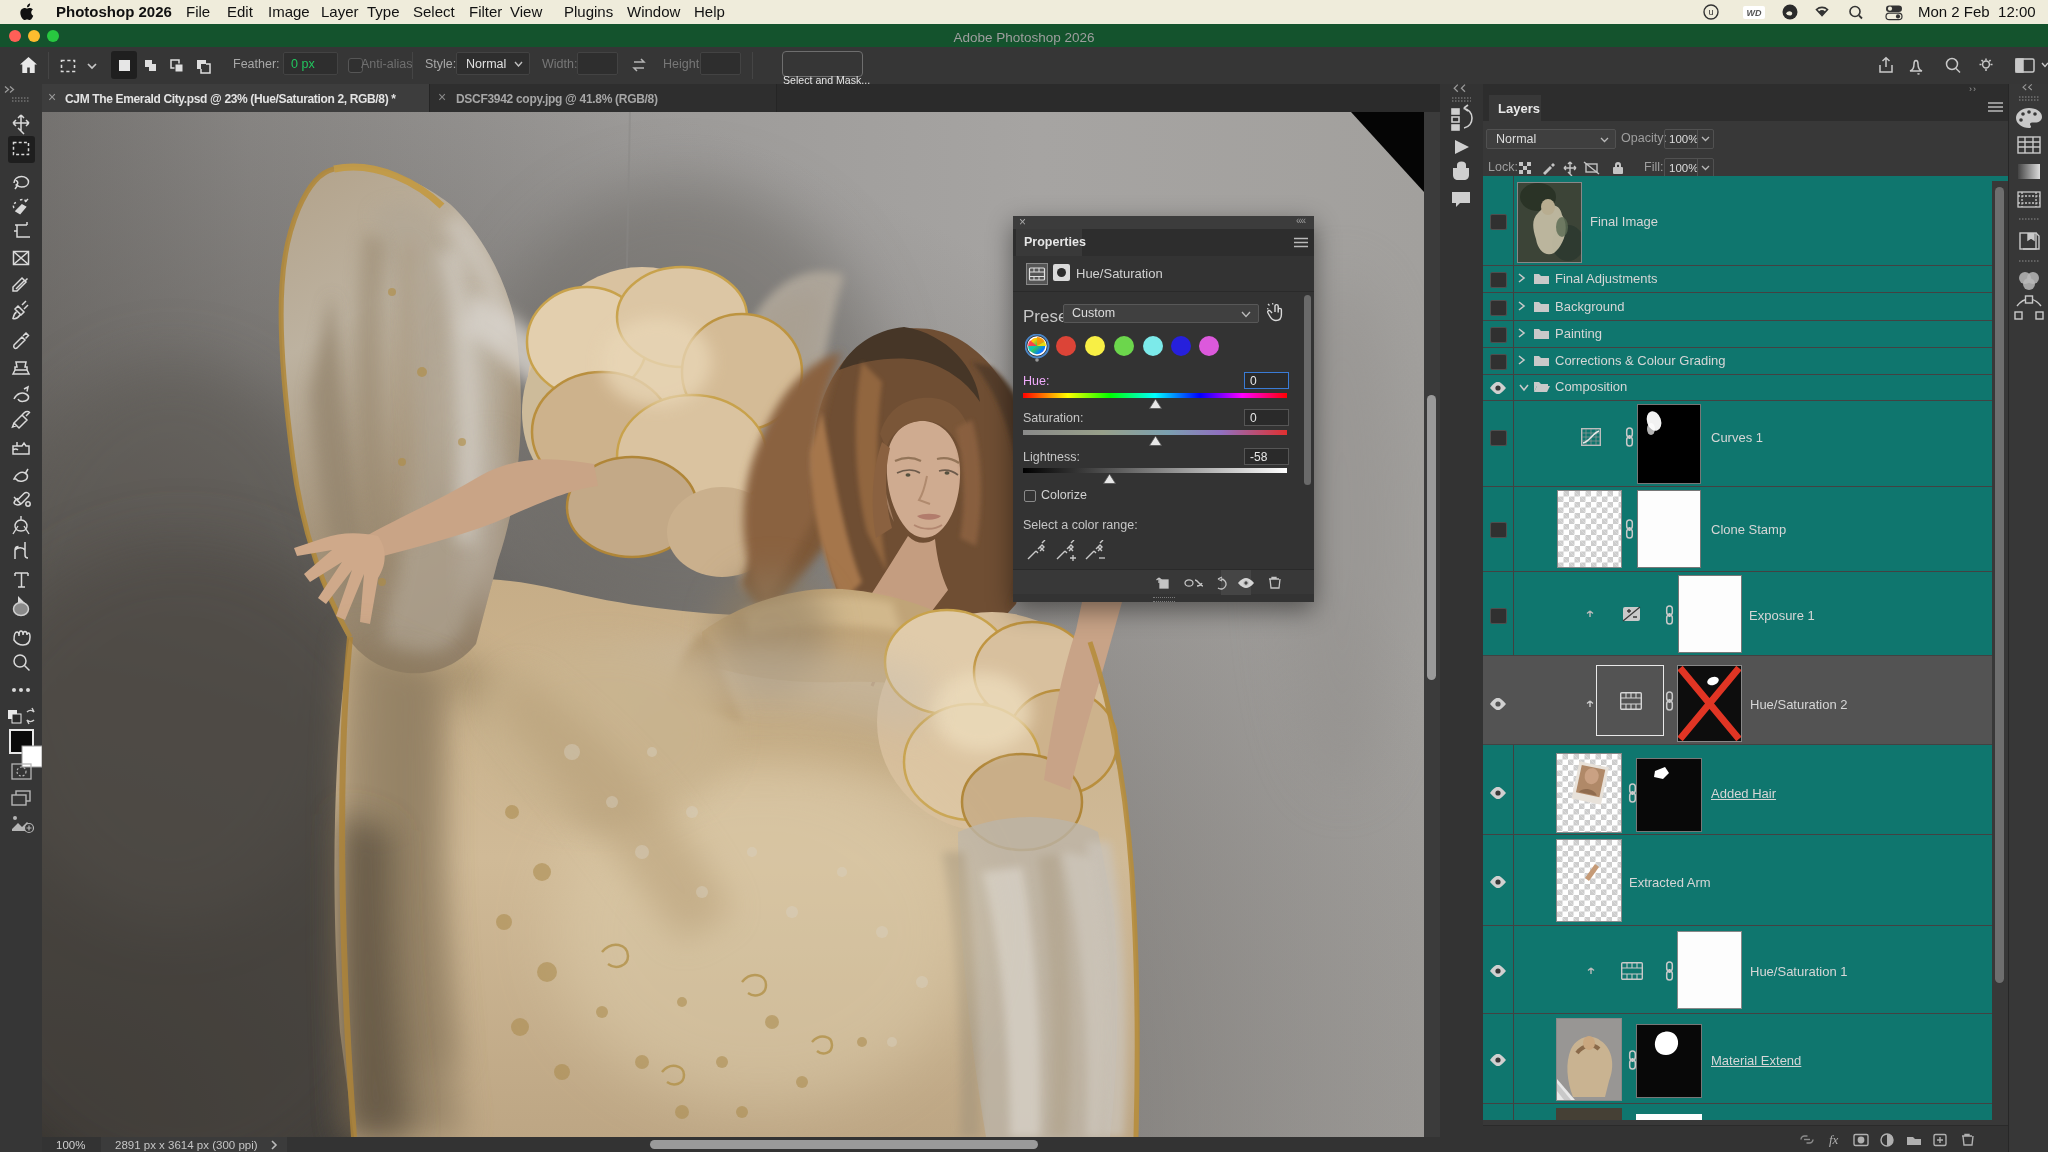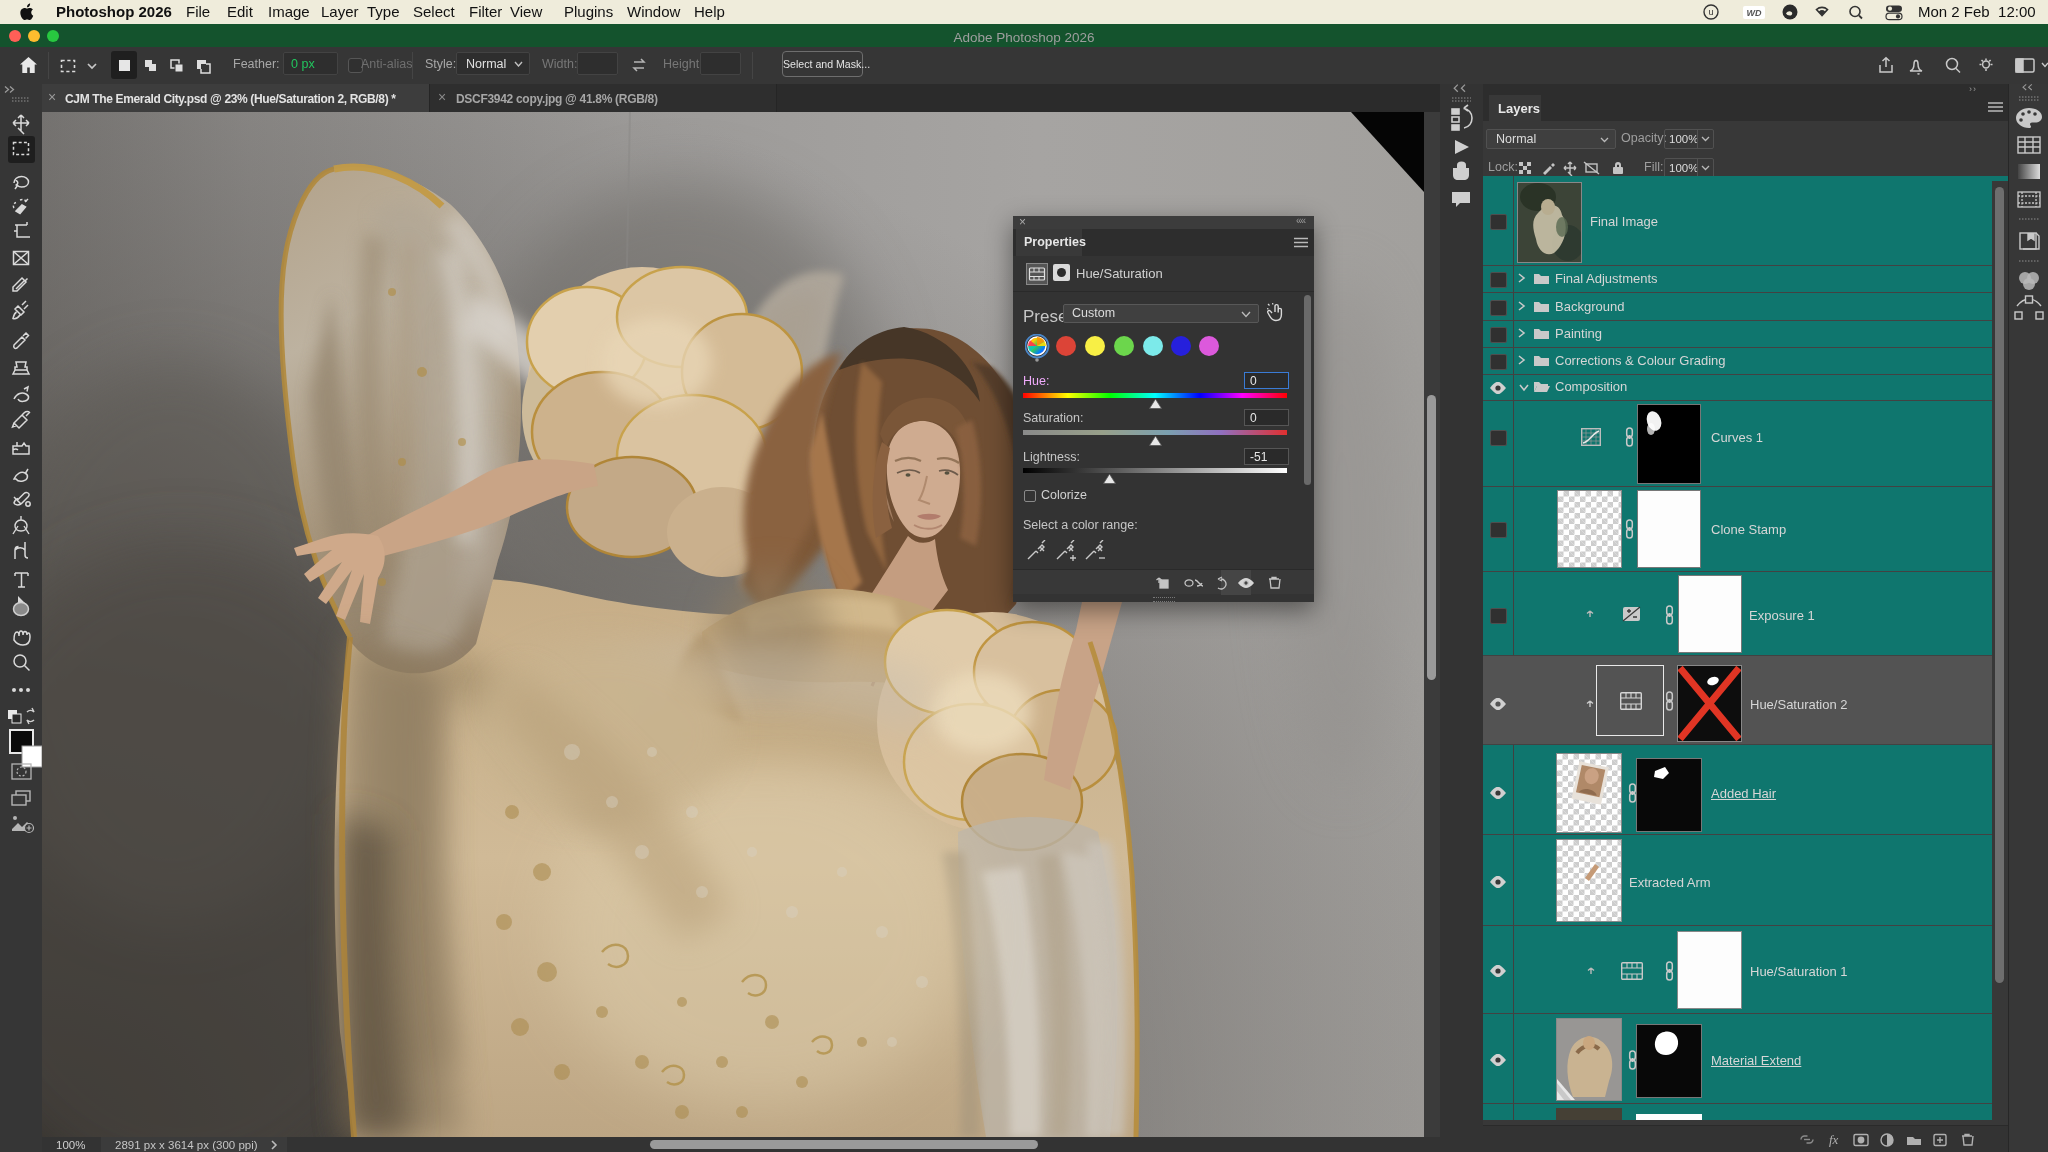--- a/index.html
+++ b/index.html
@@ -102,21 +102,21 @@
         <path d="M1 1l3.5 4L8 1" stroke="#c0c0c0" stroke-width="1.4" fill="none"></path>
       </svg></div>
   <div class="olabel" style="left:542px;color:#777">Width:</div>
   <div class="obox" style="left:577px;width:41px"></div>
   <svg class="abs" style="left:630px;top:11px" width="18" height="15" viewBox="0 0 18 15">
       <path d="M4 4h10l-3-3M14 10H4l3 3" stroke="#b5b5b5" stroke-width="1.5" fill="none"></path>
     </svg>
   <div class="olabel" style="left:663px;color:#777">Height:</div>
   <div class="obox" style="left:700px;width:41px"></div>
   <div class="abs" style="left:752px;top:5px;width:1px;height:27px;background:#454545"></div>
-  <div class="abs" style="left:782px;top:4px;width:81px;height:26px;border:1px solid #6e6e6e;border-radius:4px;box-sizing:border-box;color:#e4e4e4;font-size:10.6px;text-align:center;padding-top:6px;white-space:nowrap">Select and Mask...</div>
+  <div class="abs" style="left:782px;top:4px;width:81px;height:26px;border:1px solid #6e6e6e;border-radius:4px;box-sizing:border-box;color:#e4e4e4;font-size:10.6px;text-align:center;padding-top:22px;white-space:nowrap">Select and Mask...</div>
   <svg class="abs" style="left:1876px;top:9px" width="172" height="20" viewBox="0 0 172 20">
     <g stroke="#c9c9c9" stroke-width="1.5" fill="none">
       <path d="M4 9v7h12V9M10 11V2M6.5 5L10 1.8 13.5 5"></path>
       <path d="M44 15c-3-1-4-4-4-7 0-2-1-3.5-2-3.5S36 6 36 8c0 3-1 6-4 7z M37 15h6M39.5 17.5a1.6 1.6 0 0 0 2 0" transform="translate(2,0)"></path>
       <circle cx="76" cy="8" r="5.5"></circle>
         <path d="M80 12.5l4 4"></path>
       <path d="M110 2.5v2M110 13v2M103.5 8.5h2M114.5 8.5h2M105.5 4l1.4 1.4M114.6 4l-1.4 1.4"></path>
         <circle cx="110" cy="8.5" r="3.4"></circle>
       <rect x="140" y="3" width="18" height="13" rx="1.5"></rect>
         <rect x="140" y="3" width="7" height="13" fill="#c9c9c9"></rect>
@@ -848,21 +848,21 @@
   <svg class="abs" style="left:136px;top:183px" width="13" height="10" viewBox="0 0 13 10">
       <path d="M6.5 0L12.5 9.5H0.5z" fill="#e8e8e8" stroke="#555" stroke-width="0.8"></path>
     </svg>
   <div class="abs" style="left:10px;top:195px;color:#c6c6c6;font-size:12.5px">Saturation:</div>
   <div class="abs" style="left:231px;top:193px;width:45px;height:17px;background:#2a2a2a;border:1px solid #565656;box-sizing:border-box;color:#e8e8e8;font-size:12px;padding:1px 0 0 5px">0</div>
   <div class="abs" style="left:10px;top:214px;width:264px;height:5px;background:linear-gradient(90deg,#8a8a8a,#98a08a 30%,#7ba0b0 55%,#9070c0 75%,#e03030)"></div>
   <svg class="abs" style="left:136px;top:220px" width="13" height="10" viewBox="0 0 13 10">
       <path d="M6.5 0L12.5 9.5H0.5z" fill="#e8e8e8" stroke="#555" stroke-width="0.8"></path>
     </svg>
   <div class="abs" style="left:10px;top:234px;color:#c6c6c6;font-size:12.5px">Lightness:</div>
-  <div class="abs" style="left:231px;top:232px;width:45px;height:17px;background:#2a2a2a;border:1px solid #565656;box-sizing:border-box;color:#e8e8e8;font-size:12px;padding:1px 0 0 5px">-51</div>
+  <div class="abs" style="left:231px;top:232px;width:45px;height:17px;background:#2a2a2a;border:1px solid #565656;box-sizing:border-box;color:#e8e8e8;font-size:12px;padding:1px 0 0 5px">-58</div>
   <div class="abs" style="left:10px;top:252px;width:264px;height:5px;background:linear-gradient(90deg,#000,#fff)"></div>
   <svg class="abs" style="left:90px;top:258px" width="13" height="10" viewBox="0 0 13 10">
       <path d="M6.5 0L12.5 9.5H0.5z" fill="#e8e8e8" stroke="#555" stroke-width="0.8"></path>
     </svg>
   <div class="abs" style="left:11px;top:274px;width:10px;height:10px;border:1.3px solid #8a8a8a;border-radius:2px"></div>
   <div class="abs" style="left:28px;top:272px;color:#d2d2d2;font-size:12.5px">Colorize</div>
   <div class="abs" style="left:10px;top:302px;color:#c6c6c6;font-size:12.5px">Select a color range:</div>
   <svg class="abs" style="left:13px;top:324px" width="90" height="22" viewBox="0 0 90 22">
     <g stroke="#c9c9c9" stroke-width="1.4" fill="none">
       <path d="M2 19l8-8M10 11l2 2M14 7l4 4M12 9l4-4 2 2-4 4M16 3l3-3"></path>

